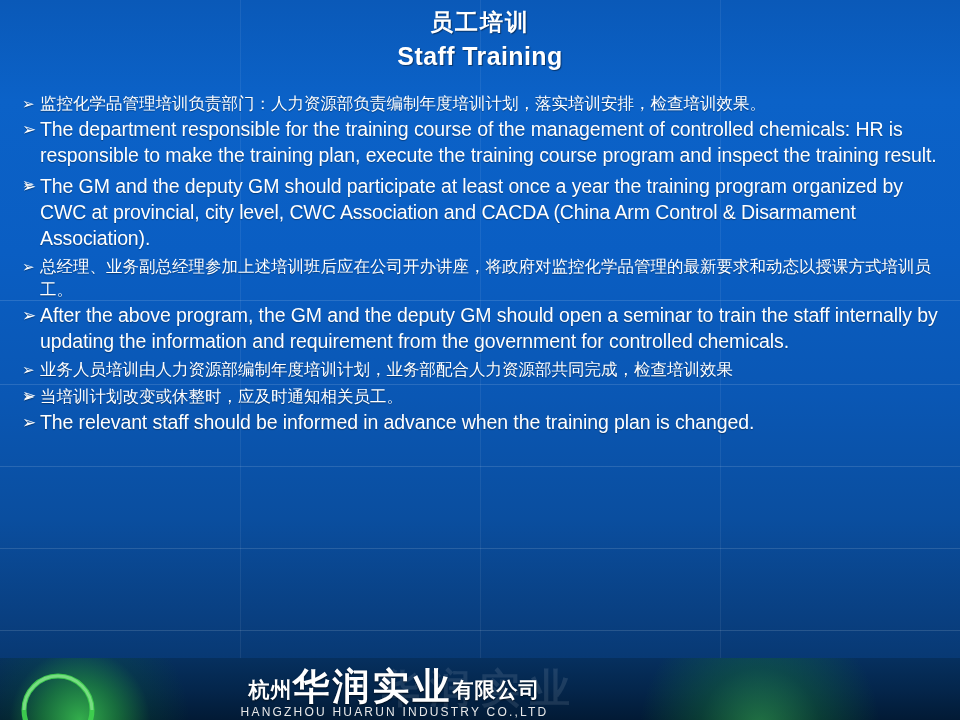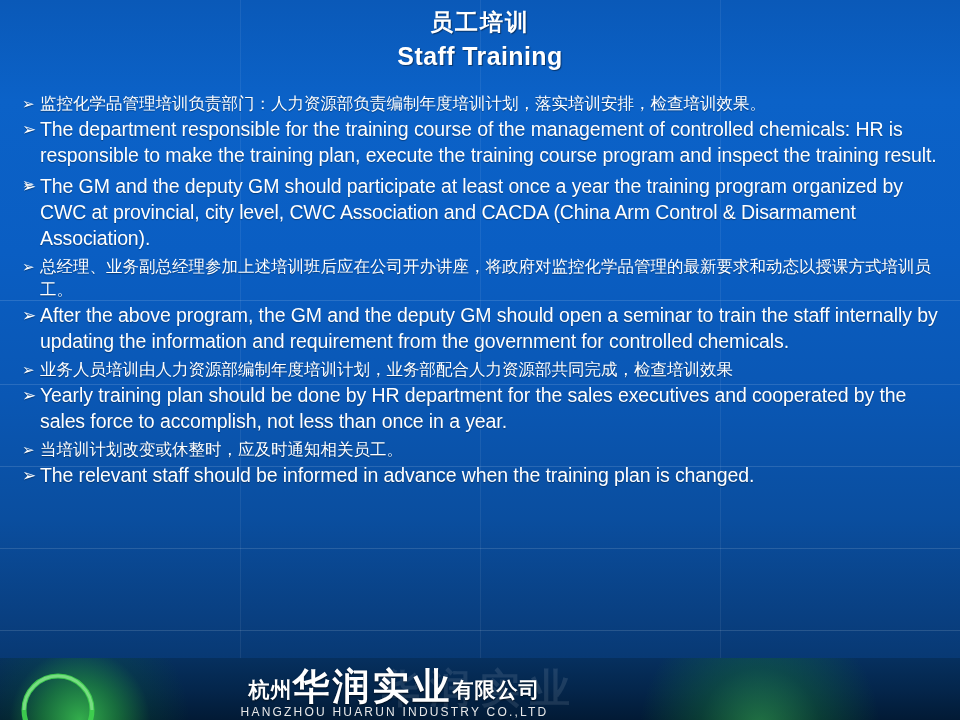--- a/index.html
+++ b/index.html
@@ -218,21 +218,20 @@
 
     <div class="spacer"></div>
 
     <div class="para cn">
       <span class="bullet">➢</span>
       <span>业务人员培训由人力资源部编制年度培训计划，业务部配合人力资源部共同完成，检查培训效果</span>
     </div>
 
     <div class="para en">
       <span class="bullet">➢</span>
-      <span>Yearly training plan should be done by HR department for the sales executives and cooperated by the sales force to accomplish, not less than once in a year.</span>
     </div>
 
     <div class="spacer"></div>
 
     <div class="para cn">
       <span class="bullet">➢</span>
       <span>当培训计划改变或休整时，应及时通知相关员工。</span>
     </div>
 
     <div class="para en">

